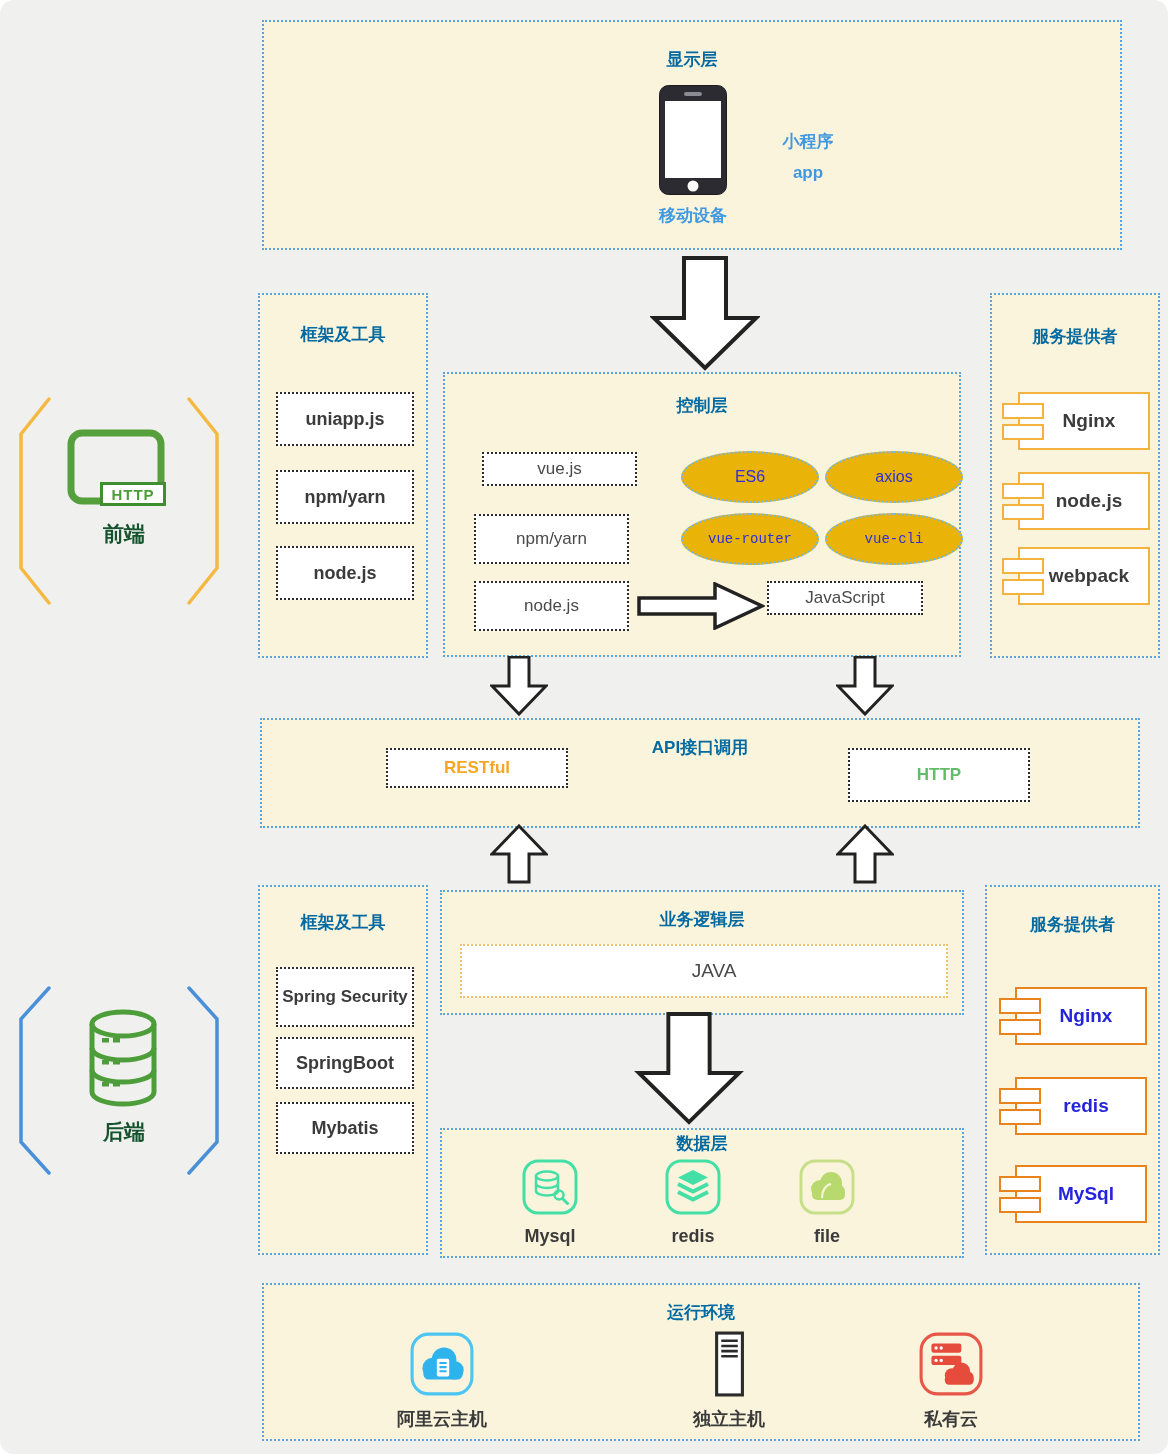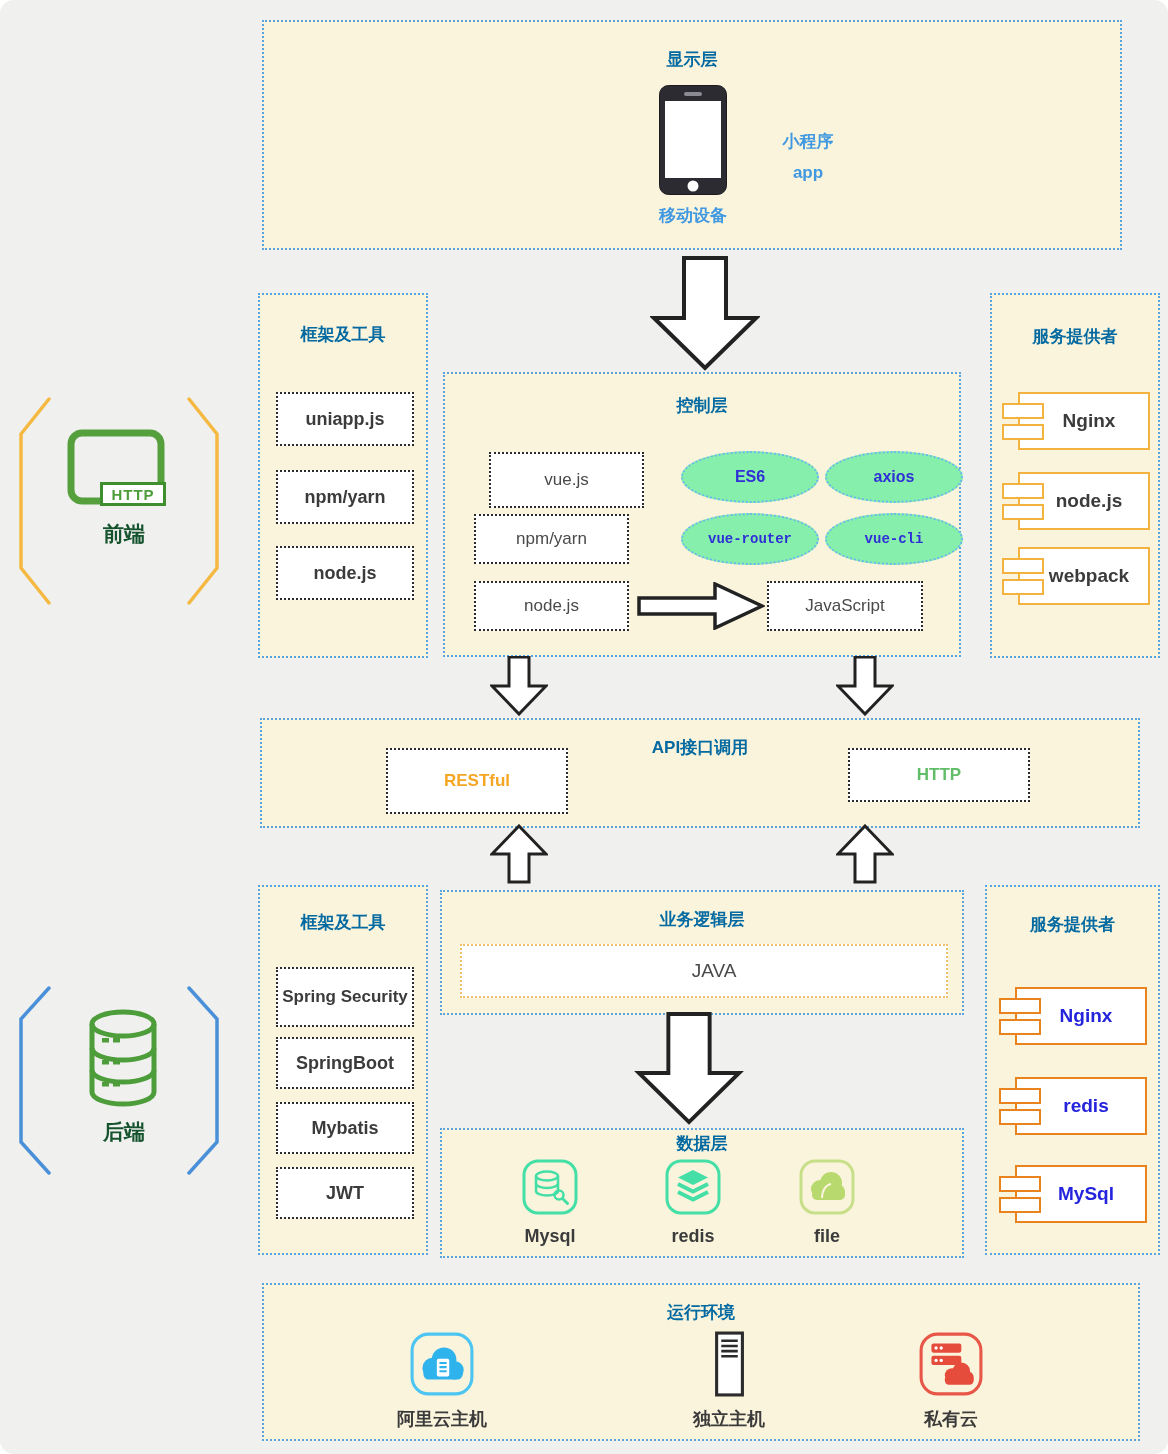--- a/index.html
+++ b/index.html
@@ -10,23 +10,23 @@
   .panel-title{position:absolute;left:0;right:0;top:18px;text-align:center;color:#0369a1;font-weight:bold;font-size:17px;}
   
   .ditem{position:absolute;background:#fff;border:2px dotted #2a2a2a;box-sizing:border-box;
          display:flex;align-items:center;justify-content:center;text-align:center;
          font-weight:bold;font-size:18px;color:#3b3b3b;line-height:1.15;}
   .ditem.light{font-weight:400;font-size:17px;color:#4a4a4a;}
   .ditem.orange-border{border:2px dotted #eec06a;font-weight:500;font-size:19px;color:#4a4a4a;}
   .ditem.restful{color:#f5a623;font-size:17px;}
   .ditem.http{color:#62bd68;font-size:17px;}
   
-  .ellipse{position:absolute;width:138px;height:52px;background:#86efac;border:2px dotted #6cb7ea;border-radius:50%;
+  .ellipse{position:absolute;width:138px;height:52px;background:#eab308;border:2px dotted #6cb7ea;border-radius:50%;
            box-sizing:border-box;display:flex;align-items:center;justify-content:center;
-           font-weight:bold;font-size:16px;color:#2f2fd6;}
+           font-weight:normal;font-size:16px;color:#2f2fd6;}
   .ellipse.mono{font-family:"Liberation Mono","DejaVu Sans Mono",monospace;font-size:14px;}
   
   .comp{position:absolute;width:148px;height:58px;}
   .comp-body{position:absolute;left:16px;top:0;right:0;bottom:0;background:#fff;border:2px solid var(--cb);box-sizing:border-box;}
   .comp-tab{position:absolute;left:0;width:42px;height:16px;background:#fff;border:2px solid var(--cb);box-sizing:border-box;}
   .comp .t1{top:11px;}
   .comp .t2{top:32px;}
   .comp-label{position:absolute;left:26px;right:0;top:0;bottom:0;display:flex;align-items:center;justify-content:center;
               font-weight:bold;font-size:19px;color:#3b3b3b;}
   .comp-top{--cb:#f3b33e;}
@@ -85,31 +85,31 @@
 
   <div class="panel" style="left:258px;top:293px;width:170px;height:365px;">
     <div class="panel-title" style="top:28px;">框架及工具</div>
     <div class="ditem" style="left:16px;top:97px;width:138px;height:54px;">uniapp.js</div>
     <div class="ditem" style="left:16px;top:175px;width:138px;height:54px;">npm/yarn</div>
     <div class="ditem" style="left:16px;top:251px;width:138px;height:54px;">node.js</div>
   </div>
 
   <div class="panel" style="left:443px;top:372px;width:518px;height:285px;">
     <div class="panel-title" style="top:20px;">控制层</div>
-    <div class="ditem light" style="left:44px;top:78px;width:155px;height:56px;">vue.js</div>
+    <div class="ditem light" style="left:37px;top:78px;width:155px;height:34px;">vue.js</div>
     <div class="ditem light" style="left:29px;top:140px;width:155px;height:50px;">npm/yarn</div>
     <div class="ditem light" style="left:29px;top:207px;width:155px;height:50px;">node.js</div>
     <div class="ellipse" style="left:236px;top:77px;">ES6</div>
     <div class="ellipse" style="left:380px;top:77px;">axios</div>
     <div class="ellipse mono" style="left:236px;top:139px;">vue-router</div>
     <div class="ellipse mono" style="left:380px;top:139px;">vue-cli</div>
     <svg class="arrow" style="left:192px;top:208px;" width="128" height="48" viewBox="0 0 128 48">
       <polygon points="2,16 78,16 78,2 125,24 78,46 78,32 2,32" fill="#fff" stroke="#222" stroke-width="3.5"></polygon>
     </svg>
-    <div class="ditem light" style="left:322px;top:207px;width:156px;height:50px;">JavaScript</div>
+    <div class="ditem light" style="left:322px;top:207px;width:156px;height:34px;">JavaScript</div>
   </div>
 
   <div class="panel" style="left:990px;top:293px;width:170px;height:365px;">
     <div class="panel-title" style="top:30px;">服务提供者</div>
     <div class="comp comp-top" style="left:10px;top:97px;">
       <div class="comp-body"></div>
         <div class="comp-tab t1"></div>
         <div class="comp-tab t2"></div>
       <span class="comp-label">Nginx</span>
     </div>
@@ -129,21 +129,21 @@
 
   <svg class="arrow" style="left:490px;top:656px;" width="58" height="60" viewBox="0 0 58 60">
     <polygon points="19,1 39,1 39,30 56,30 29,58 2,30 19,30" fill="#fff" stroke="#222" stroke-width="3"></polygon>
   </svg>
   <svg class="arrow" style="left:836px;top:656px;" width="58" height="60" viewBox="0 0 58 60">
     <polygon points="19,1 39,1 39,30 56,30 29,58 2,30 19,30" fill="#fff" stroke="#222" stroke-width="3"></polygon>
   </svg>
 
   <div class="panel" style="left:260px;top:718px;width:880px;height:110px;">
     <div class="panel-title" style="top:16px;">API接口调用</div>
-    <div class="ditem restful" style="left:124px;top:28px;width:182px;height:66px;text-align:right;">RESTful</div>
+    <div class="ditem restful" style="left:124px;top:28px;width:182px;height:40px;text-align:right;">RESTful</div>
     <div class="ditem http" style="left:586px;top:28px;width:182px;height:54px;">HTTP</div>
   </div>
 
   <svg class="arrow" style="left:490px;top:824px;" width="58" height="60" viewBox="0 0 58 60">
     <polygon points="29,2 56,30 39,30 39,58 19,58 19,30 2,30" fill="#fff" stroke="#222" stroke-width="3"></polygon>
   </svg>
   <svg class="arrow" style="left:836px;top:824px;" width="58" height="60" viewBox="0 0 58 60">
     <polygon points="29,2 56,30 39,30 39,58 19,58 19,30 2,30" fill="#fff" stroke="#222" stroke-width="3"></polygon>
   </svg>
 
@@ -167,21 +167,20 @@
     <rect x="17" y="74" width="7" height="4.5" fill="#4d9e3a"></rect>
       <rect x="28" y="74" width="7" height="4.5" fill="#4d9e3a"></rect>
   </svg>
   <div class="side-label" style="left:88px;top:1118px;width:72px;">后端</div>
 
   <div class="panel" style="left:258px;top:885px;width:170px;height:370px;">
     <div class="panel-title" style="top:24px;">框架及工具</div>
     <div class="ditem" style="left:16px;top:80px;width:138px;height:60px;font-size:17px;">Spring Security</div>
     <div class="ditem" style="left:16px;top:215px;width:138px;height:52px;">Mybatis</div>
     <div class="ditem" style="left:16px;top:150px;width:138px;height:52px;">SpringBoot</div>
-    <div class="ditem" style="left:16px;top:280px;width:138px;height:52px;">JWT</div>
   </div>
 
   <div class="panel" style="left:440px;top:890px;width:524px;height:125px;">
     <div class="panel-title" style="top:16px;">业务逻辑层</div>
     <div class="ditem orange-border" style="left:18px;top:52px;width:488px;height:54px;padding-left:20px;">JAVA</div>
   </div>
 
   <svg class="arrow" style="left:634px;top:1012px;" width="110" height="114" viewBox="0 0 110 116">
     <polygon points="34,2 76,2 76,62 106,62 55,112 4,62 34,62" fill="#fff" stroke="#222" stroke-width="4"></polygon>
   </svg>

